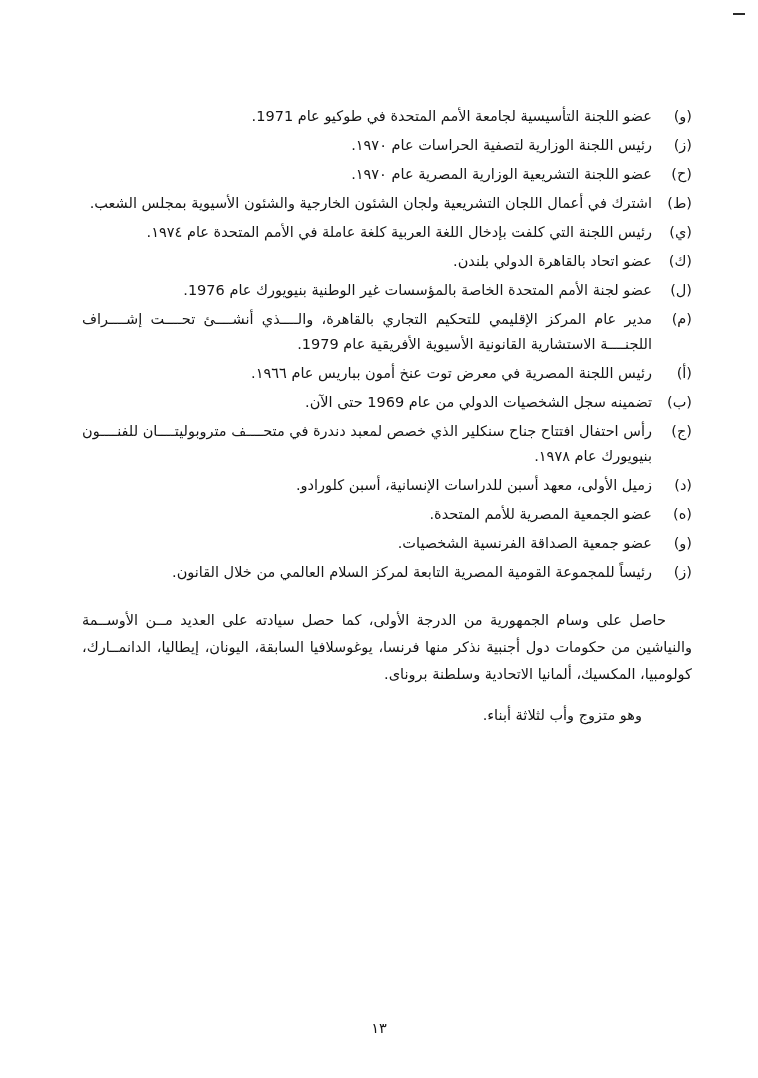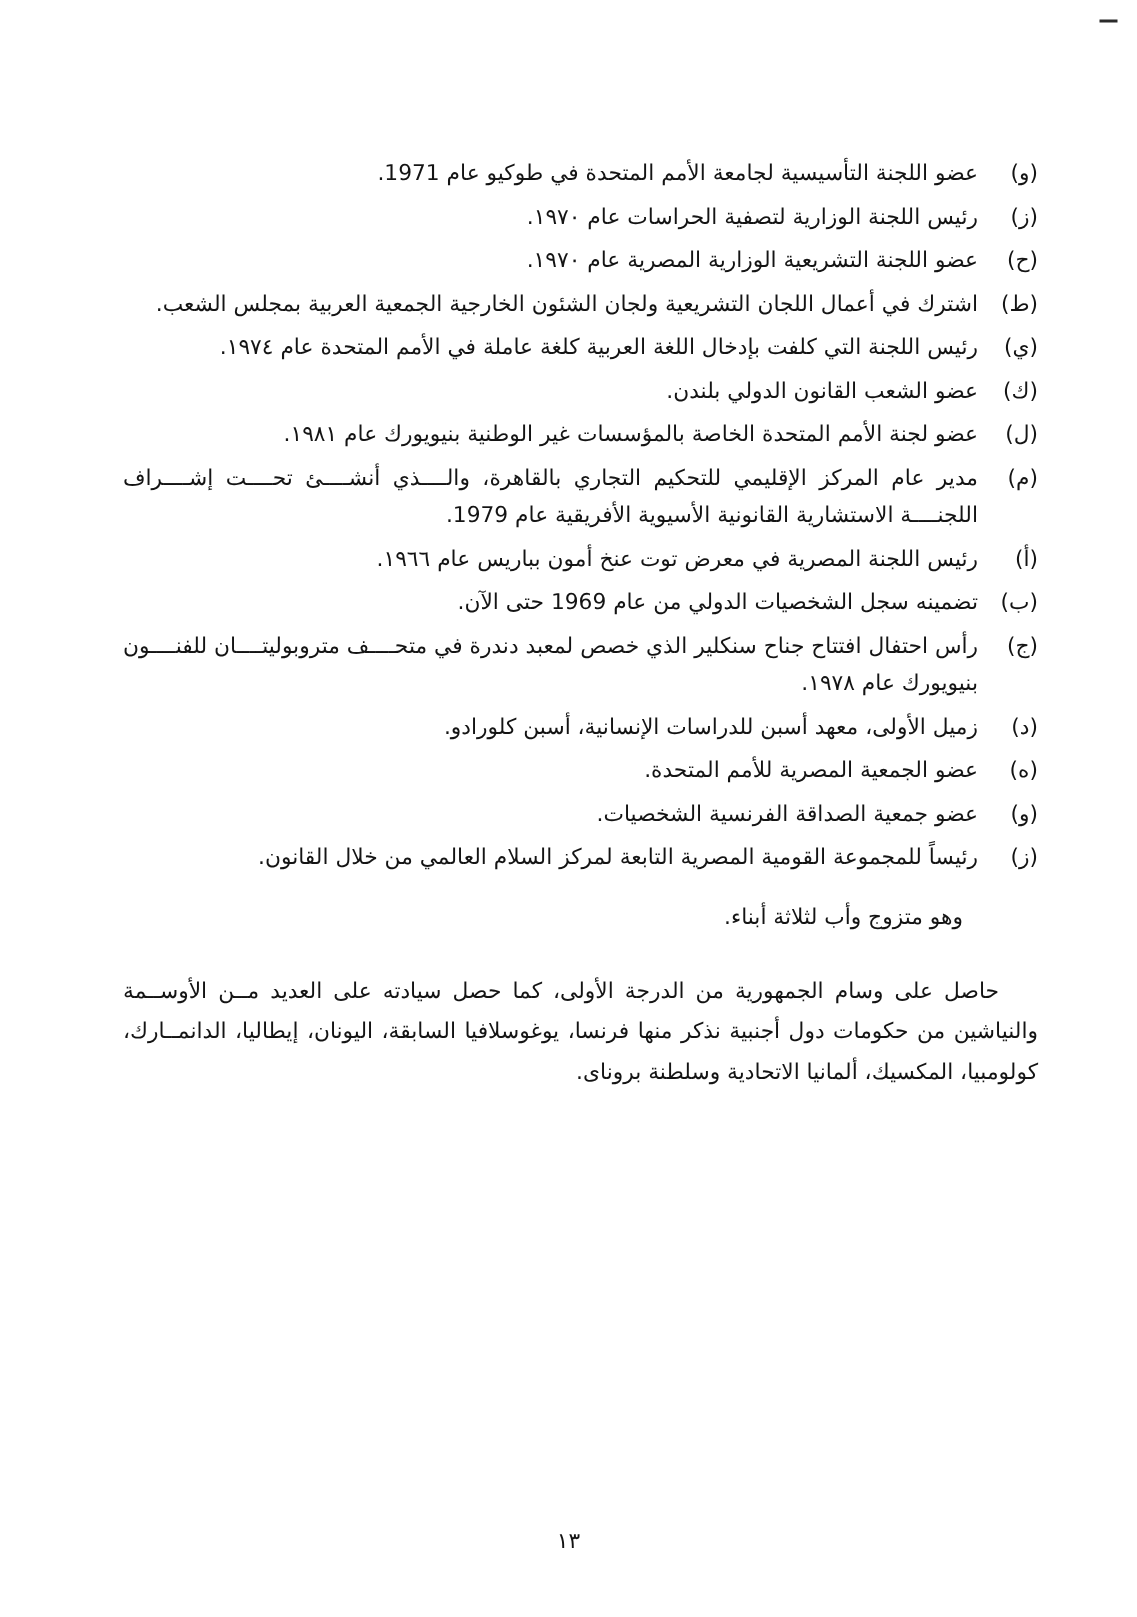--- a/index.html
+++ b/index.html
@@ -85,33 +85,33 @@
       <li class="list-item">
         <span class="marker">(ز)</span>
         <span class="item-text">رئيس اللجنة الوزارية لتصفية الحراسات عام ١٩٧٠.</span>
       </li>
       <li class="list-item">
         <span class="marker">(ح)</span>
         <span class="item-text">عضو اللجنة التشريعية الوزارية المصرية عام ١٩٧٠.</span>
       </li>
       <li class="list-item">
         <span class="marker">(ط)</span>
-        <span class="item-text">اشترك في أعمال اللجان التشريعية ولجان الشئون الخارجية الجمعية العربية بمجلس الشعب.</span>
+        <span class="item-text">اشترك في أعمال اللجان التشريعية ولجان الشئون الخارجية والشئون الأسيوية بمجلس الشعب.</span>
       </li>
       <li class="list-item">
         <span class="marker">(ي)</span>
         <span class="item-text">رئيس اللجنة التي كلفت بإدخال اللغة العربية كلغة عاملة في الأمم المتحدة عام ١٩٧٤.</span>
       </li>
       <li class="list-item">
         <span class="marker">(ك)</span>
-        <span class="item-text">عضو الشعب القانون الدولي بلندن.</span>
+        <span class="item-text">عضو اتحاد بالقاهرة الدولي بلندن.</span>
       </li>
       <li class="list-item">
         <span class="marker">(ل)</span>
-        <span class="item-text">عضو لجنة الأمم المتحدة الخاصة بالمؤسسات غير الوطنية بنيويورك عام ١٩٨١.</span>
+        <span class="item-text">عضو لجنة الأمم المتحدة الخاصة بالمؤسسات غير الوطنية بنيويورك عام 1976.</span>
       </li>
       <li class="list-item">
         <span class="marker">(م)</span>
         <span class="item-text">مدير عام المركز الإقليمي للتحكيم التجاري بالقاهرة، والــــذي أنشــــئ تحــــت إشــــراف اللجنــــة الاستشارية القانونية الأسيوية الأفريقية عام 1979.</span>
       </li>
     </ul>
 
 
     <ul class="list">
       <li class="list-item">
@@ -137,21 +137,21 @@
       <li class="list-item">
         <span class="marker">(و)</span>
         <span class="item-text">عضو جمعية الصداقة الفرنسية الشخصيات.</span>
       </li>
       <li class="list-item">
         <span class="marker">(ز)</span>
         <span class="item-text">رئيساً للمجموعة القومية المصرية التابعة لمركز السلام العالمي من خلال القانون.</span>
       </li>
     </ul>
 
+    <p class="para para-honors">حاصل على وسام الجمهورية من الدرجة الأولى، كما حصل سيادته على العديد مــن الأوســمة والنياشين من حكومات دول أجنبية نذكر منها فرنسا، يوغوسلافيا السابقة، اليونان، إيطاليا، الدانمــارك، كولومبيا، المكسيك، ألمانيا الاتحادية وسلطنة بروناى.</p>
+
     <p class="para para-family">وهو متزوج وأب لثلاثة أبناء.</p>
-
-    <p class="para para-honors">حاصل على وسام الجمهورية من الدرجة الأولى، كما حصل سيادته على العديد مــن الأوســمة والنياشين من حكومات دول أجنبية نذكر منها فرنسا، يوغوسلافيا السابقة، اليونان، إيطاليا، الدانمــارك، كولومبيا، المكسيك، ألمانيا الاتحادية وسلطنة بروناى.</p>
 
   </div>
 
   <div class="page-number">١٣</div>
 
 </div>
 
 </body></html>

